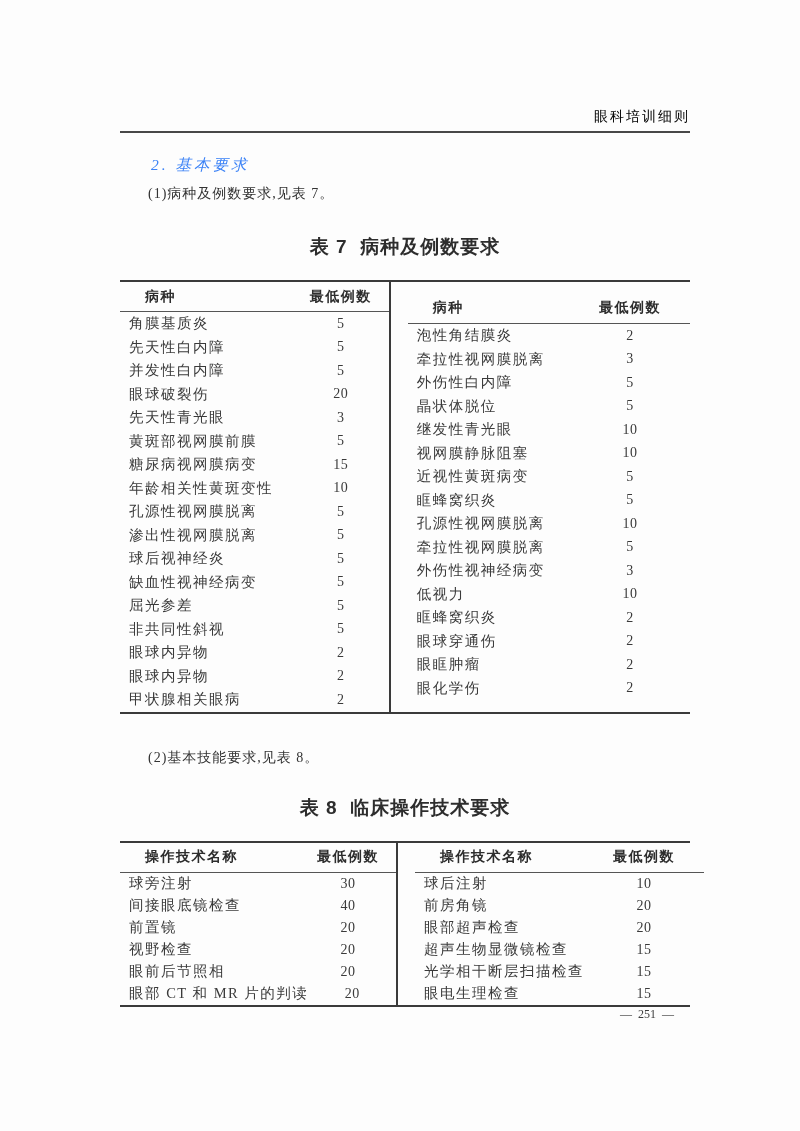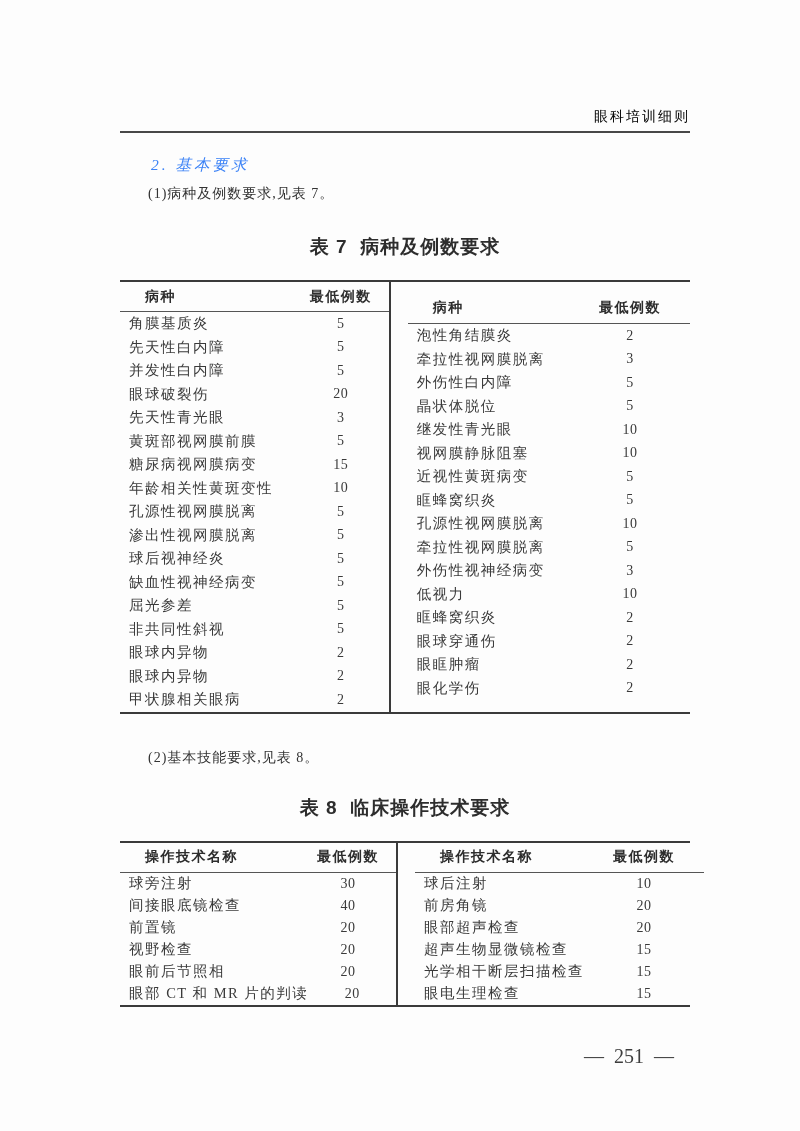--- a/index.html
+++ b/index.html
@@ -84,24 +84,23 @@
     display:flex; align-items:center;
     font-size:14.5px;
     color:#3a3a3a;
   }
   .t7 ~ .ttable .trow, .ttable.tbl7 .trow { height:23.5px; }
   .ttable.tbl8 .trow { height:22px; }
   .trow .cname { flex:1; padding-left:9px; letter-spacing:1.5px; white-space:nowrap; }
   .trow .ccount { font-size:14px; letter-spacing:0.5px; }
 
   .page-number {
-    margin-top:38px;
     text-align:right;
     padding-right:16px;
-    font-size:20px;
+    font-size:12px;
     color:#3d3d3d;
     white-space:pre;
   }
 </style>
 </head>
 <body>
 
 <div class="page">
 
   <div class="running-header">眼科培训细则</div>

